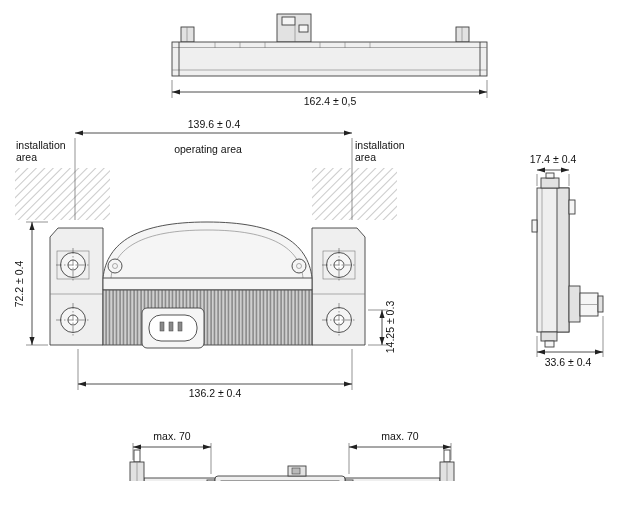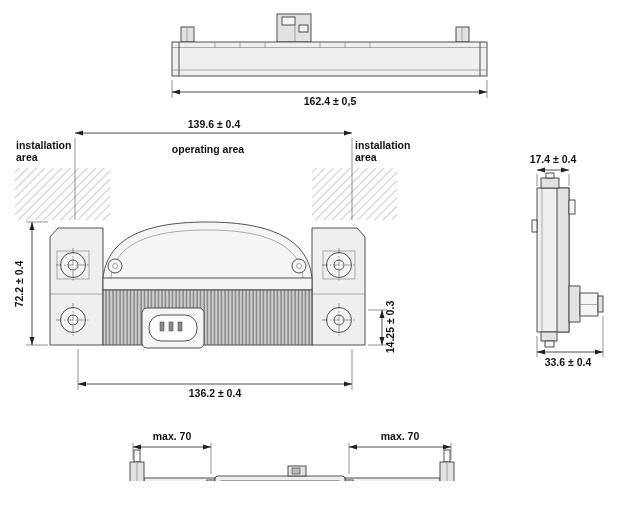--- a/index.html
+++ b/index.html
@@ -1,17 +1,17 @@
 <!DOCTYPE html>
 <html><head>
 <meta charset="utf-8">
 <style>
   html,body{margin:0;padding:0;background:#fff;}
   .stage{width:623px;height:481px;position:relative;overflow:hidden;
-         font-family:"Liberation Sans","DejaVu Sans",sans-serif;font-weight:bold;}
+         font-family:"Liberation Sans","DejaVu Sans",sans-serif;}
   svg text{font-family:"Liberation Sans","DejaVu Sans",sans-serif;font-size:10.5px;fill:#111;}
   .f  {fill:#efefef;stroke:#3f3f3f;stroke-width:0.9;}
   .f2 {fill:#e2e2e2;stroke:#3f3f3f;stroke-width:0.9;}
   .f3 {fill:#f5f5f5;stroke:#3f3f3f;stroke-width:0.9;}
   .fw {fill:#ffffff;stroke:#3f3f3f;stroke-width:0.9;}
   .s  {fill:none;stroke:#3f3f3f;stroke-width:0.9;}
   .thin{fill:none;stroke:#787878;stroke-width:0.6;}
   .ext{fill:none;stroke:#4a4a4a;stroke-width:0.6;}
   .dim{fill:none;stroke:#222;stroke-width:0.8;marker-start:url(#arr);marker-end:url(#arr);}
   .cl {fill:none;stroke:#555;stroke-width:0.6;stroke-dasharray:6 2 1.5 2;}

